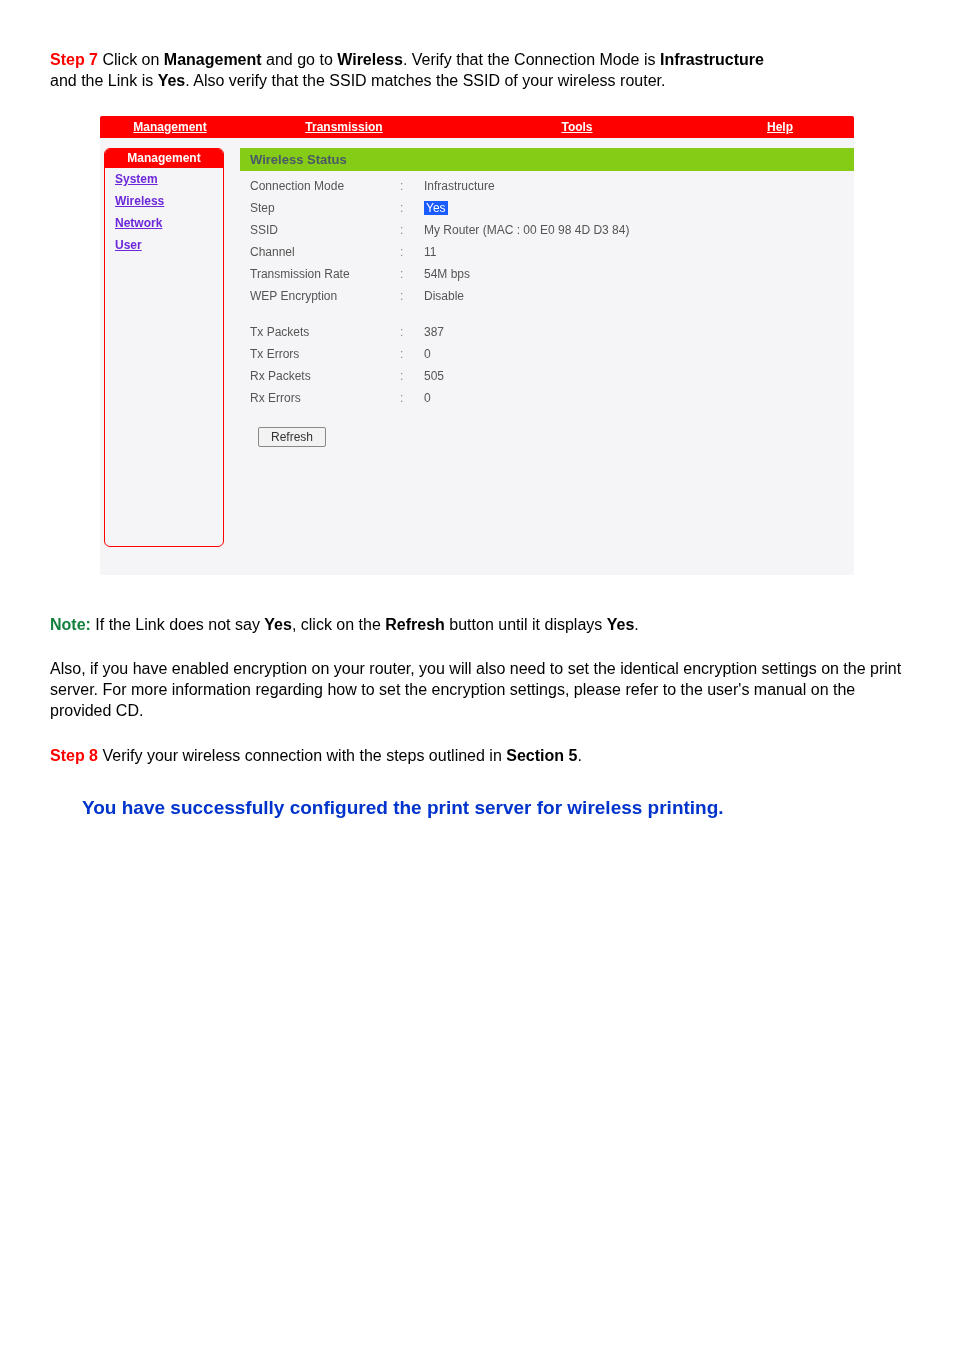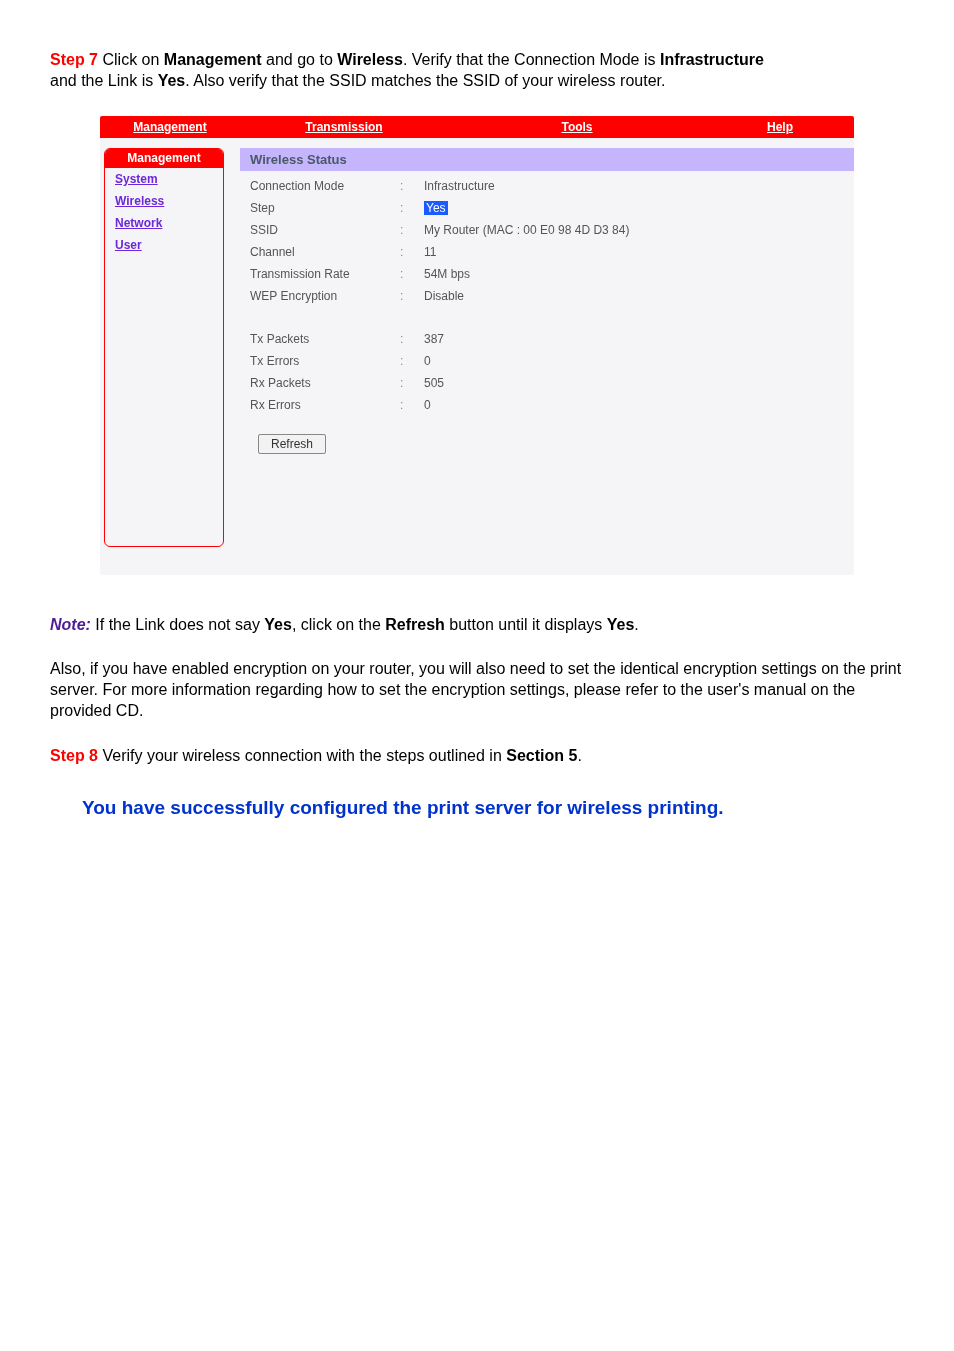--- a/index.html
+++ b/index.html
@@ -11,21 +11,21 @@
     }
     .doc { padding: 50px 50px 0 50px; }
     .doc-text {
       font-size: 16px;
       color: #000;
       line-height: 1.3;
       margin-bottom: 24px;
     }
     .step-label { color: #ff0000; font-weight: bold; }
     .bold { font-weight: bold; }
-    .note-label { color: #4c1d95; font-weight: bold; font-style: italic; }
+    .note-label { color: #15803d; font-weight: bold; }
     .success-text {
       color: #0033cc;
       font-weight: bold;
       font-size: 19px;
       margin-top: 30px;
       margin-left: 32px;
     }
 
     
     .screenshot {
@@ -82,37 +82,37 @@
       font-weight: bold;
       font-size: 12px;
       padding: 4px 0 4px 10px;
       text-decoration: underline;
     }
 
     .main-panel {
       flex: 1;
     }
     .panel-header {
-      background: #c4b5fd;
+      background: #84cc16;
       color: #4a5868;
       font-weight: bold;
       font-size: 13px;
       padding: 4px 10px;
     }
     .status-table {
       padding: 4px 0 0 10px;
     }
     .status-row {
       display: flex;
       align-items: flex-start;
       font-size: 12px;
       color: #555;
       padding: 4px 0;
     }
-    .status-row.gap-before { margin-top: 21px; }
+    .status-row.gap-before { margin-top: 14px; }
     .status-label { width: 150px; }
     .status-colon { width: 24px; color: #888; }
     .status-value { color: #555; }
     .highlight {
       background: #1a5cff;
       color: #fff;
       padding: 0 2px;
     }
 
     .refresh-btn {

